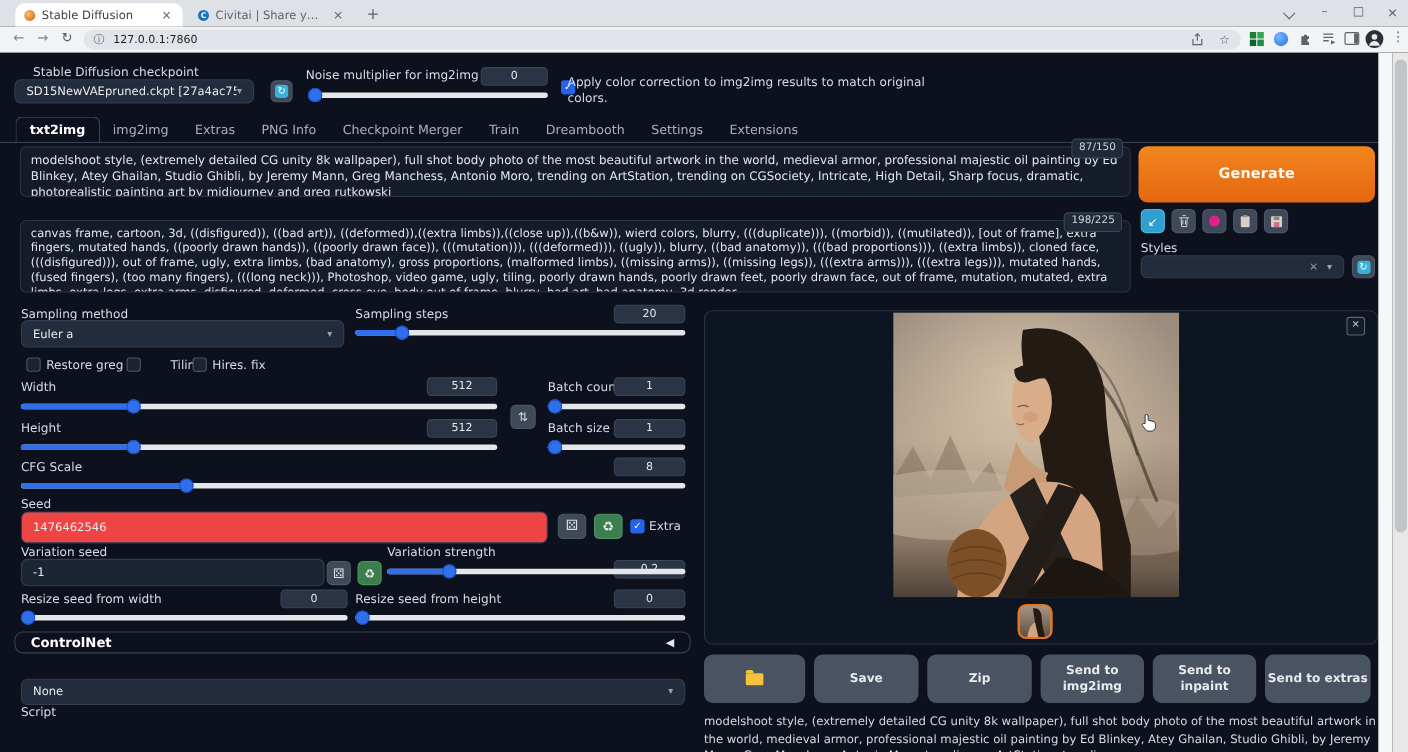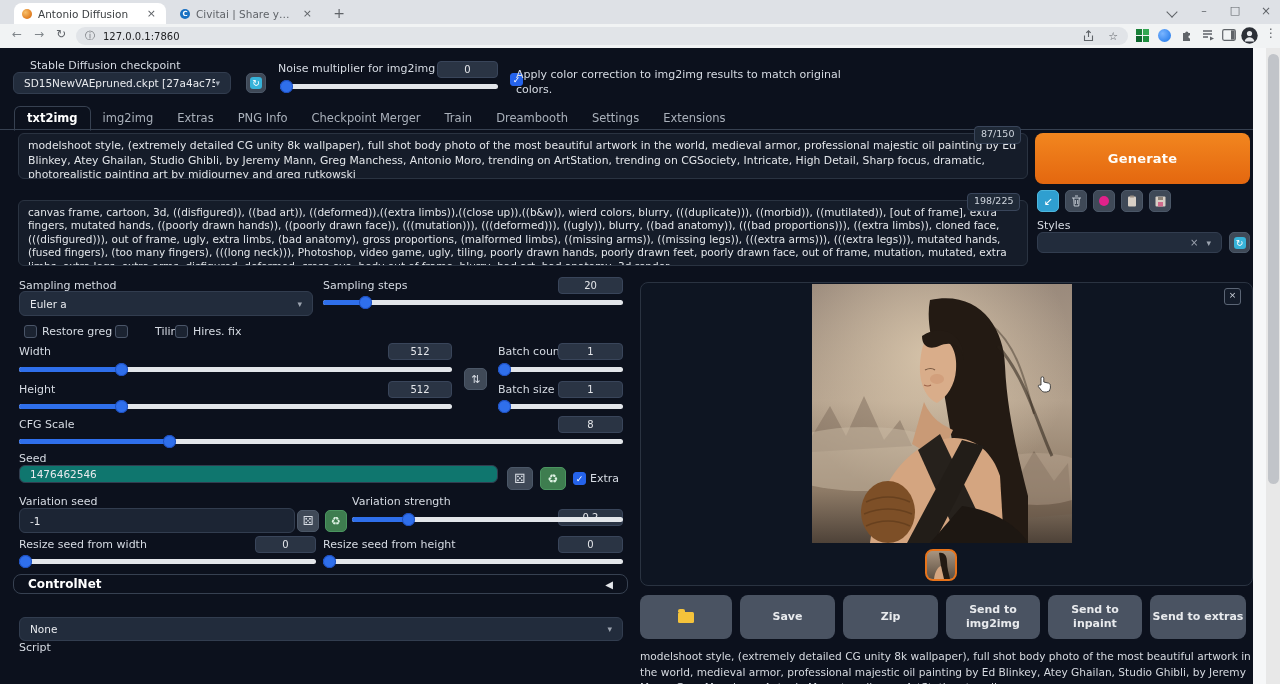--- a/index.html
+++ b/index.html
@@ -82,21 +82,21 @@
     color:#cfd5dd;font-size:9px;line-height:13px;text-align:center;background:#141c2a;}
 </style>
 </head>
 <body>
 
 <div class="screen">
 
   <div class="tabstrip">
     <div class="btab active" style="left:14px;width:152px;">
       <span class="fav sd"></span>
-      <span class="tab-title">Antonio Diffusion</span>
+      <span class="tab-title">Stable Diffusion</span>
       <span class="tab-x">×</span>
     </div>
     <div class="btab" style="left:172px;width:150px;">
       <span class="fav cv">C</span>
       <span class="tab-title">Civitai | Share your models</span>
       <span class="tab-x">×</span>
     </div>
     <div class="newtab" style="left:330px;">+</div>
     <div class="chev" style="left:1168px;"></div>
     <div class="wbtn" style="left:1196px;">–</div>
@@ -271,21 +271,21 @@
 
     <div class="lbl" style="left:19px;top:370px;">CFG Scale</div>
     <div class="valbox" style="left:558px;top:368px;width:65px;">8</div>
     <div class="slider" style="left:19px;top:386px;width:604px;">
       <div class="track"></div>
         <div class="fill" style="width:150px;"></div>
         <div class="knob" style="left:144px;"></div>
     </div>
 
     <div class="lbl" style="left:19px;top:404px;">Seed</div>
-    <div class="select" style="left:19px;top:417px;width:479px;height:18px;background:#0f766e;">
+    <div class="select" style="left:19px;top:417px;width:479px;height:29px;background:#ef4444;">
       <span>1476462546</span>
     </div>
     <div class="sqbtn" style="left:507px;top:419px;width:26px;height:23px;font-size:13px;">
       <span>⚄</span>
     </div>
     <div class="sqbtn green" style="left:540px;top:419px;width:26px;height:23px;font-size:12px;">
       <span>♻</span>
     </div>
     <div class="chk on" style="left:573px;top:424px;">✓</div>
     <div class="lbl" style="left:590px;top:424px;">Extra</div>

